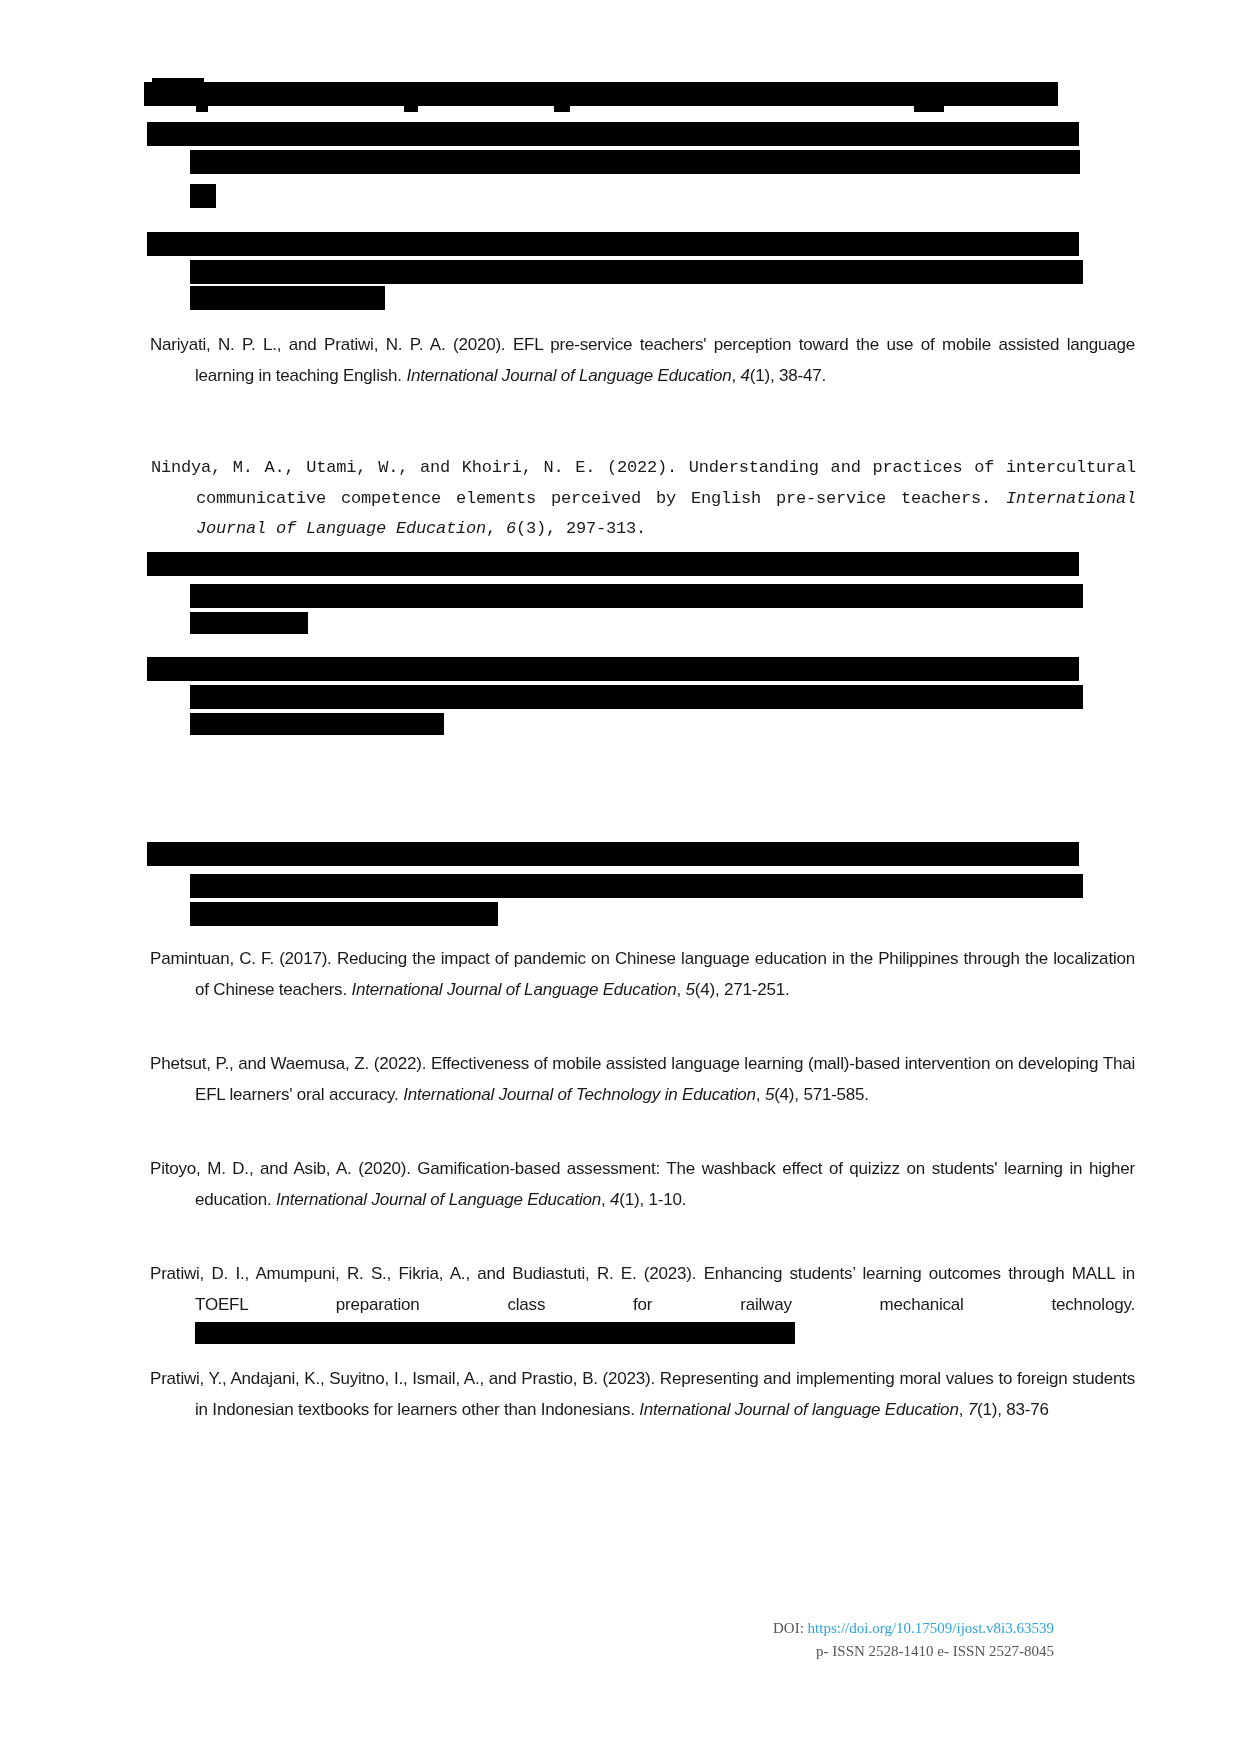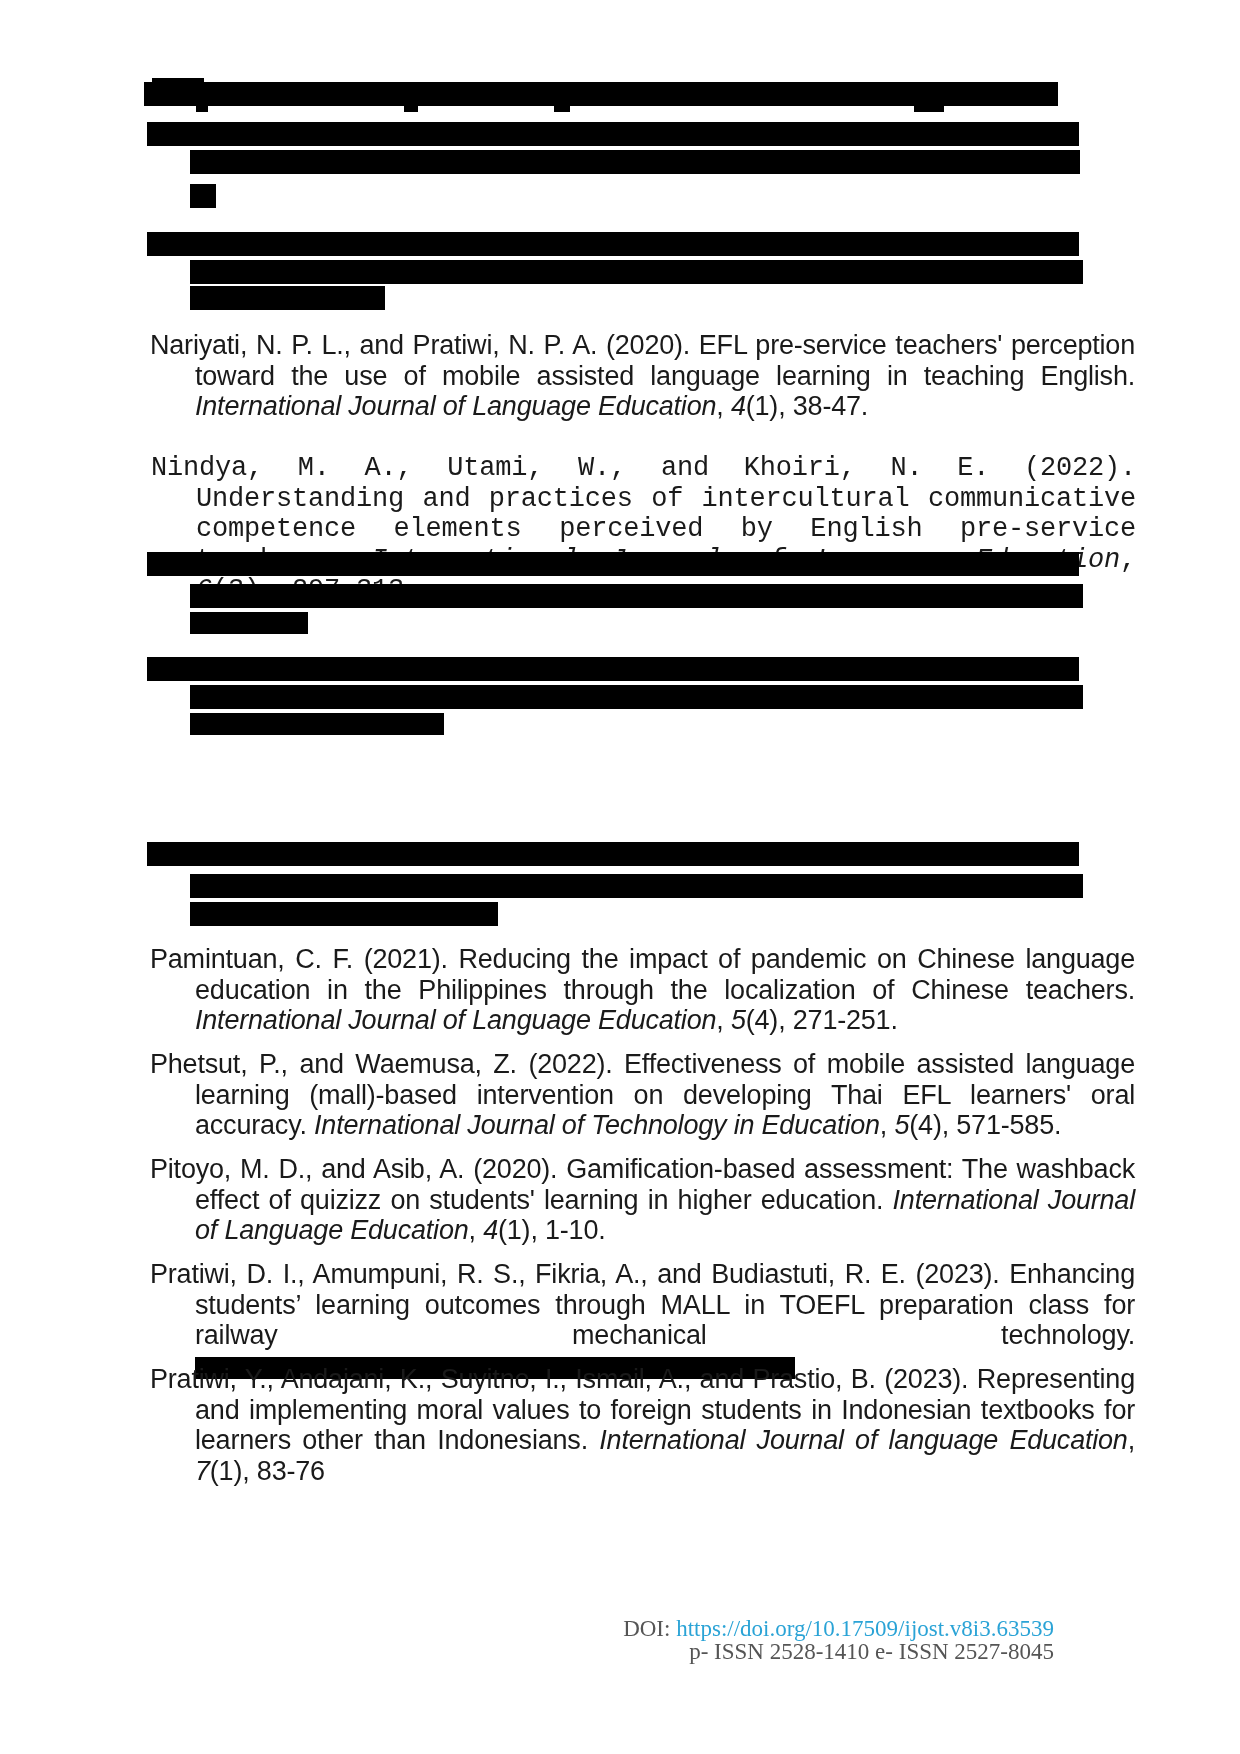--- a/index.html
+++ b/index.html
@@ -1,24 +1,24 @@
 <!DOCTYPE html>
 <html><head>
 <meta charset="utf-8">
 <style>
   html, body { margin: 0; padding: 0; background: #ffffff; }
   body { width: 1240px; height: 1754px; position: relative; overflow: hidden;
          font-family: "Liberation Sans", "DejaVu Sans", sans-serif; color: #1a1a1a; }
   .page { position: absolute; left: 0; top: 0; width: 1240px; height: 1754px; }
-  .ref { position: relative; font-size: 27px; line-height: 30.5px; padding-left: 45px;
+  .ref { position: relative; font-size: 17px; line-height: 30.5px; padding-left: 45px;
          text-indent: -45px; text-align: justify; margin: 0 0 14px 0; letter-spacing: -0.2px; }
   .ref em { font-style: italic; }
   .rbar { position: absolute; background: #000; height: 22px; }
   .footer { position: absolute; right: 186px; top: 1617px; text-align: right;
-            font-family: "Liberation Serif", "DejaVu Serif", serif; font-size: 23px; line-height: 23px; color: #555; }
+            font-family: "Liberation Serif", "DejaVu Serif", serif; font-size: 15px; line-height: 23px; color: #555; }
   .footer .doi-link { color: #2aa3d6; }
 </style>
 </head>
 <body>
 
 <div class="page">
 
   <div style="position:absolute;left:144px;top:78px;width:940px;height:36px;">
     <div class="rbar" style="left:0;top:4px;width:914px;height:24px;"></div>
     <div class="rbar" style="left:8px;top:0;width:52px;height:8px;"></div>
@@ -61,21 +61,21 @@
   </div>
 
 
   <div style="position:absolute;left:147px;top:838px;width:940px;height:88px;">
     <div class="rbar" style="left:0;top:4px;width:932px;height:24px;"></div>
     <div class="rbar" style="left:43px;top:36px;width:893px;height:24px;"></div>
     <div class="rbar" style="left:43px;top:64px;width:308px;height:24px;"></div>
   </div>
 
   <p class="ref" style="position:absolute;left:150px;top:944px;width:940px;margin:0;">
-    <span>Pamintuan, C. F. (2021). </span><span>Reducing the impact of pandemic on Chinese language education in the Philippines through the localization of Chinese teachers. </span><em>International Journal of Language Education</em>, <em>5</em><span>(4), 271-251.</span>
+    <span>Pamintuan, C. F. (2017). </span><span>Reducing the impact of pandemic on Chinese language education in the Philippines through the localization of Chinese teachers. </span><em>International Journal of Language Education</em>, <em>5</em><span>(4), 271-251.</span>
   </p>
 
   <p class="ref" style="position:absolute;left:150px;top:1049px;width:940px;margin:0;">
     <span>Phetsut, P., and Waemusa, Z. (2022). </span><span>Effectiveness of mobile assisted language learning (mall)-based intervention on developing Thai EFL learners' oral accuracy. </span><em>International Journal of Technology in Education</em>, <em>5</em><span>(4), 571-585.</span>
   </p>
 
   <p class="ref" style="position:absolute;left:150px;top:1154px;width:940px;margin:0;">
     <span>Pitoyo, M. D., and Asib, A. (2020). </span><span>Gamification-based assessment: The washback effect of quizizz on students' learning in higher education. </span><em>International Journal of Language Education</em>, <em>4</em><span>(1), 1-10.</span>
   </p>
 

